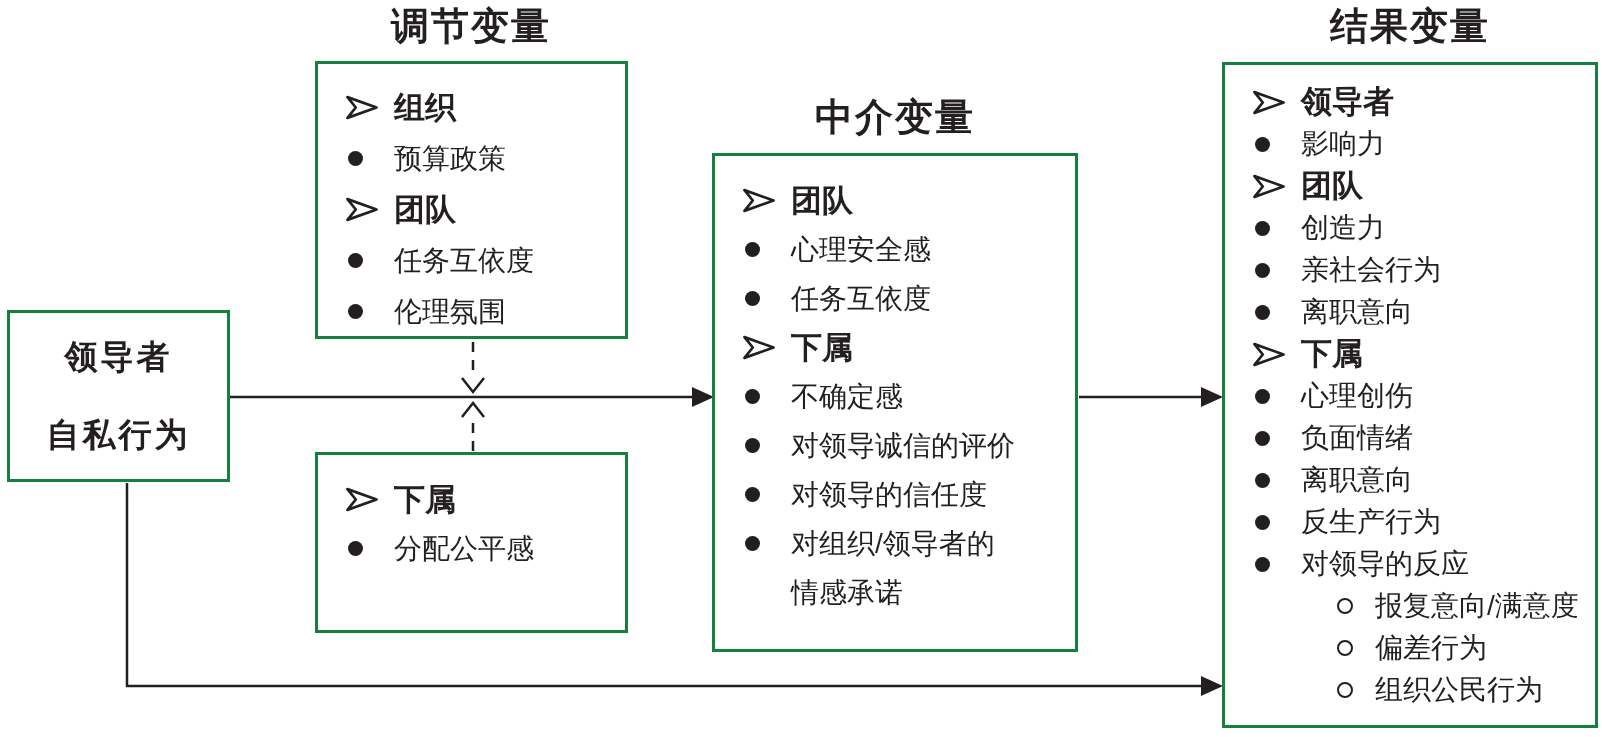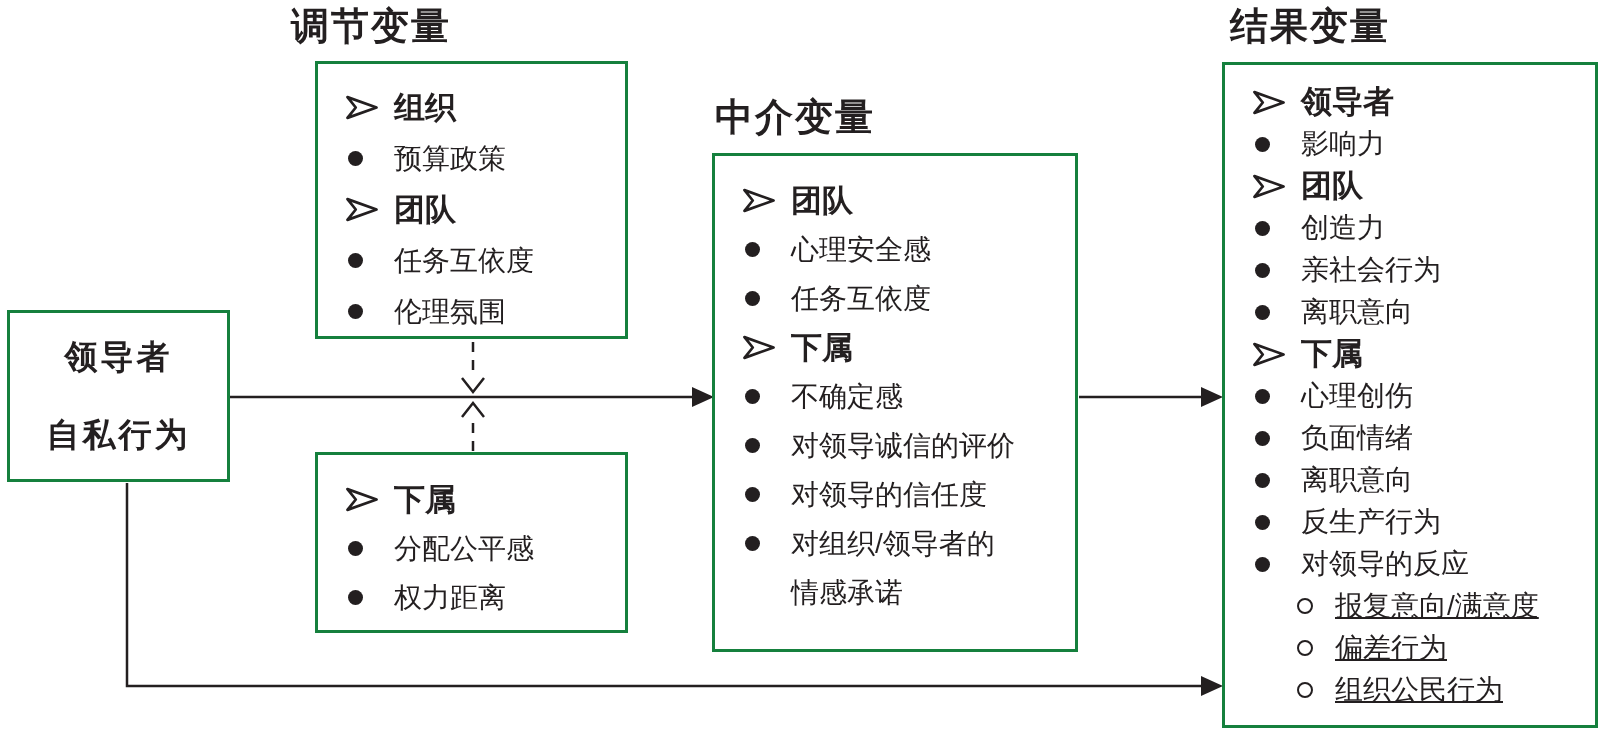--- a/index.html
+++ b/index.html
@@ -2,21 +2,21 @@
 <html><head>
 <meta charset="utf-8">
 <style>
   html,body{margin:0;padding:0;background:#ffffff;}
   .canvas{
     position:relative;width:1602px;height:737px;background:#ffffff;
     font-family:"Liberation Sans","DejaVu Sans",sans-serif;color:#231f20;overflow:hidden;
   }
   .connectors{position:absolute;left:0;top:0;width:1602px;height:737px;}
   .diagram-title{
-    position:absolute;width:360px;
+    position:absolute;width:360px;text-align:center;
     font-size:38px;font-weight:700;letter-spacing:2px;line-height:45px;
   }
   #title-moderator{left:291px;top:4px;}
   #title-mediator{left:715px;top:95px;}
   #title-outcome{left:1230px;top:4px;}
   .vbox{
     position:absolute;background:#ffffff;border:3px solid #15803d;box-sizing:border-box;
   }
   #box-source{
     left:7px;top:310px;width:223px;height:172px;
@@ -34,21 +34,21 @@
   #box-outcome .row{height:42px;}
   #box-mediator .row.two{height:98px;align-items:flex-start;}
   #box-mediator .row.two .marker{height:49px;}
   #box-mediator .row.two .label{line-height:49px;white-space:normal;}
   .marker{width:50px;flex:none;display:flex;align-items:center;}
   .arrow-glyph{width:36px;height:27px;display:block;}
   .dot{width:15px;height:15px;border-radius:50%;background:#231f20;display:block;margin-left:4px;}
   .ring{width:16px;height:16px;border-radius:50%;border:2.5px solid #231f20;display:block;box-sizing:border-box;margin-left:2px;}
   .row-header{font-weight:700;font-size:31px;}
   .row-bullet,.row-sub{font-size:28px;font-weight:400;}
-  .row-sub{padding-left:70px;text-decoration:underline;}
+  .row-sub{padding-left:110px;}
   .row-sub .marker{width:40px;}
   .label{white-space:nowrap;}
 </style>
 </head>
 <body>
 
 <div class="canvas">
 
   <svg class="connectors" viewBox="0 0 1602 737" xmlns="http://www.w3.org/2000/svg">
     <g stroke="#231f20" fill="#231f20">
@@ -123,26 +123,20 @@
           </svg>
         </span>
         <span class="label">下属</span>
       </div>
       <div class="row row-bullet">
         <span class="marker">
           <span class="dot"></span>
         </span>
         <span class="label">分配公平感</span>
       </div>
-      <div class="row row-bullet">
-        <span class="marker">
-          <span class="dot"></span>
-        </span>
-        <span class="label">权力距离</span>
-      </div>
     </div>
 
   <div class="vbox" id="box-mediator">
       <div class="row row-header">
         <span class="marker">
           <svg class="arrow-glyph" viewBox="0 0 34 26" xmlns="http://www.w3.org/2000/svg">
             <path d="M3 3 L31 13 L3 23 L11 13 Z" fill="#ffffff" stroke="#231f20" stroke-width="2.6" stroke-linejoin="round"></path>
           </svg>
         </span>
         <span class="label">团队</span>

